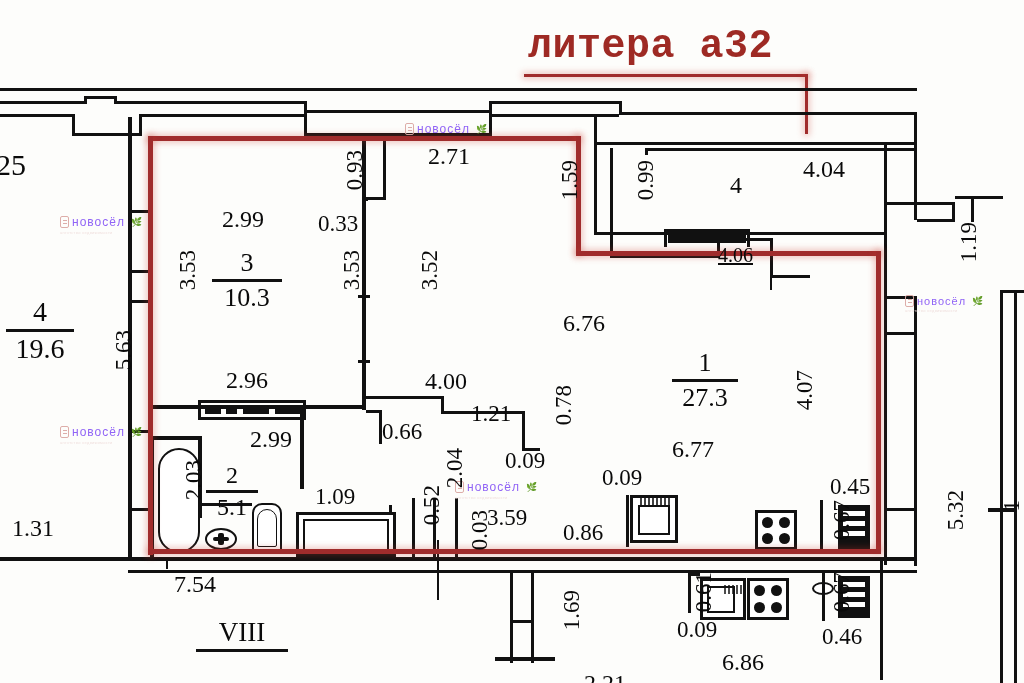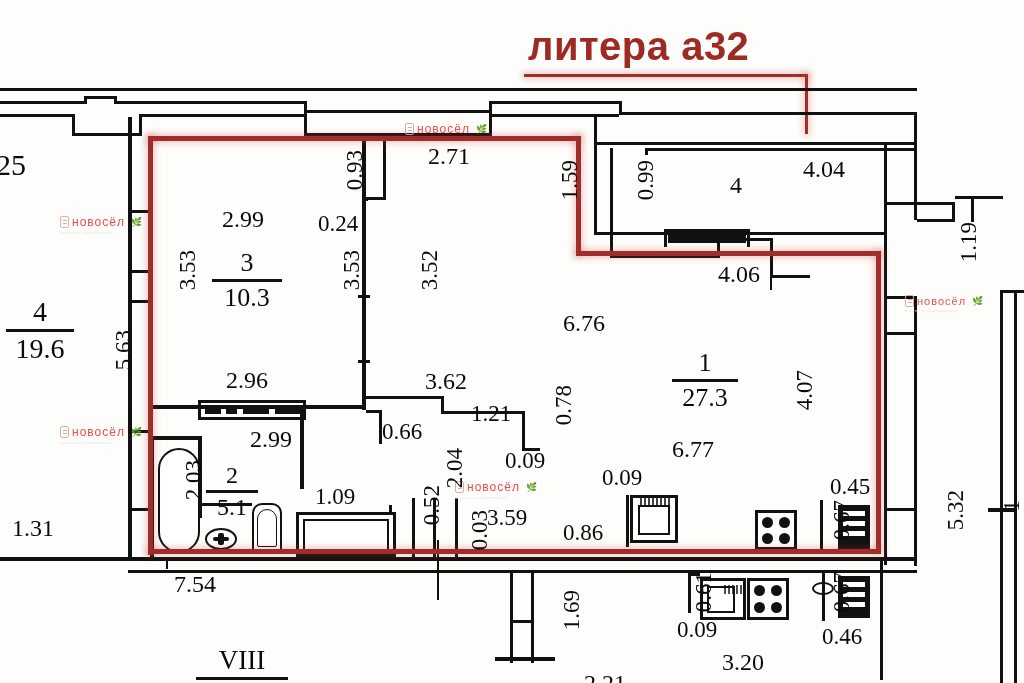--- a/index.html
+++ b/index.html
@@ -10,31 +10,31 @@
 
   .lbl { position:absolute; color:#0a0a0a; font-family:"Liberation Serif", serif; white-space:nowrap; line-height:1; }
   .vert { transform-origin:left top; }
 
   .wall { position:absolute; background:#111; }
   .whitefill { position:absolute; background:#ffffff; }
 
   .redline { position:absolute; background:#a02c2c; box-shadow:0 0 6px 2px rgba(200,60,50,0.28); }
 
   .title {
-    position:absolute; color:#9e2a24; font-family:Liberation Sans, sans-serif;
+    position:absolute; color:#9e2a24; font-family:Liberation Mono, monospace;
     font-weight:700; letter-spacing:0.5px;
   }
 
   .roomlabel { position:absolute; text-align:center; color:#0a0a0a; }
   .roomlabel .num { display:block; }
   .roomlabel .bar { display:block; height:3px; background:#111; margin:1px 0 1px 0; }
   .roomlabel .area { display:block; }
 
   .wm { position:absolute; color:#e9c7c4; font-family:"Liberation Sans", sans-serif; letter-spacing:1px; white-space:nowrap; opacity:0.95; }
-  .wm .wmtxt { color:#ef4444; }
+  .wm .wmtxt { color:#8b5cf6; }
   .wm .wmsub { display:block; color:#efdedc; font-size:4px; letter-spacing:0.3px; margin-top:1px;}
   .wmicon { display:inline-block; width:9px; height:12px; border:1.3px solid #dca9a5; border-radius:2px; vertical-align:-2px; margin-right:3px; position:relative; }
   .wmicon:after { content:""; position:absolute; left:2px; top:3px; width:4px; height:1.4px; background:#dca9a5; box-shadow:0 3px 0 #dca9a5; }
   .wmleaf { display:inline-block; margin-left:6px; color:#dfe5cf; font-size:9px; vertical-align:1px; }
 
   .fixture { position:absolute; border:2px solid #111; background:#fff; }
   .dark { position:absolute; background:#111; }
   .tub { position:absolute; border:2.5px solid #111; border-radius:22px 22px 22px 22px; background:#fff; }
   .toilet { position:absolute; border:2px solid #111; border-radius:50%; background:#fff; }
   .sinkarch { position:absolute; border:2px solid #111; border-radius:10px 10px 2px 2px; background:#fff; }
@@ -292,46 +292,46 @@
   <div class="roomlabel" style="left:672px; top:348px; width:66px; font-size:26px;">
     <span class="num">1</span>
     <span class="bar"></span>
     <span class="area">27.3</span>
   </div>
 
   <div class="roomlabel" style="left:730px; top:172px; font-size:24px;">
     <span class="num">4</span>
   </div>
 
-  <div class="roomlabel" style="left:196px; top:645px; width:92px; font-size:27px;">
+  <div class="roomlabel" style="left:196px; top:617px; width:92px; font-size:27px;">
     <span class="num">VIII</span>
     <span class="bar"></span>
   </div>
 
   <div class="lbl" style="left:222px; top:207px; font-size:24px;">2.99</div>
-  <div class="lbl" style="left:318px; top:212px; font-size:23px;">0.24</div>
+  <div class="lbl" style="left:318px; top:212px; font-size:23px;">0.33</div>
   <div class="lbl" style="left:428px; top:144px; font-size:24px;">2.71</div>
   <div class="lbl" style="left:803px; top:157px; font-size:24px;">4.04</div>
-  <div class="lbl" style="left:718px; top:262px; font-size:24px;">4.06</div>
+  <div class="lbl" style="left:718px; top:245px; font-size:20px;text-decoration:underline;">4.06</div>
   <div class="lbl" style="left:563px; top:311px; font-size:24px;">6.76</div>
   <div class="lbl" style="left:672px; top:437px; font-size:24px;">6.77</div>
   <div class="lbl" style="left:226px; top:368px; font-size:24px;">2.96</div>
   <div class="lbl" style="left:250px; top:427px; font-size:24px;">2.99</div>
-  <div class="lbl" style="left:425px; top:369px; font-size:24px;">3.62</div>
+  <div class="lbl" style="left:425px; top:369px; font-size:24px;">4.00</div>
   <div class="lbl" style="left:382px; top:420px; font-size:23px;">0.66</div>
   <div class="lbl" style="left:471px; top:402px; font-size:23px;">1.21</div>
   <div class="lbl" style="left:505px; top:449px; font-size:23px;">0.09</div>
   <div class="lbl" style="left:315px; top:485px; font-size:23px;">1.09</div>
   <div class="lbl" style="left:487px; top:506px; font-size:23px;">3.59</div>
   <div class="lbl" style="left:563px; top:521px; font-size:23px;">0.86</div>
   <div class="lbl" style="left:602px; top:466px; font-size:23px;">0.09</div>
   <div class="lbl" style="left:830px; top:475px; font-size:23px;">0.45</div>
   <div class="lbl" style="left:174px; top:572px; font-size:24px;">7.54</div>
   <div class="lbl" style="left:12px; top:516px; font-size:24px;">1.31</div>
-  <div class="lbl" style="left:722px; top:650px; font-size:24px;">3.20</div>
+  <div class="lbl" style="left:722px; top:650px; font-size:24px;">6.86</div>
   <div class="lbl" style="left:677px; top:618px; font-size:23px;">0.09</div>
   <div class="lbl" style="left:822px; top:625px; font-size:23px;">0.46</div>
   <div class="lbl" style="left:584px; top:671px; font-size:24px;">2.21</div>
 
   <div class="lbl vert" style="left:343px; top:150px; font-size:23px; transform:rotate(-90deg) translate(-100%,0);">0.93</div>
   <div class="lbl vert" style="left:176px; top:250px; font-size:23px; transform:rotate(-90deg) translate(-100%,0);">3.53</div>
   <div class="lbl vert" style="left:340px; top:250px; font-size:23px; transform:rotate(-90deg) translate(-100%,0);">3.53</div>
   <div class="lbl vert" style="left:418px; top:250px; font-size:23px; transform:rotate(-90deg) translate(-100%,0);">3.52</div>
   <div class="lbl vert" style="left:558px; top:160px; font-size:23px; transform:rotate(-90deg) translate(-100%,0);">1.59</div>
   <div class="lbl vert" style="left:634px; top:160px; font-size:23px; transform:rotate(-90deg) translate(-100%,0);">0.99</div>

